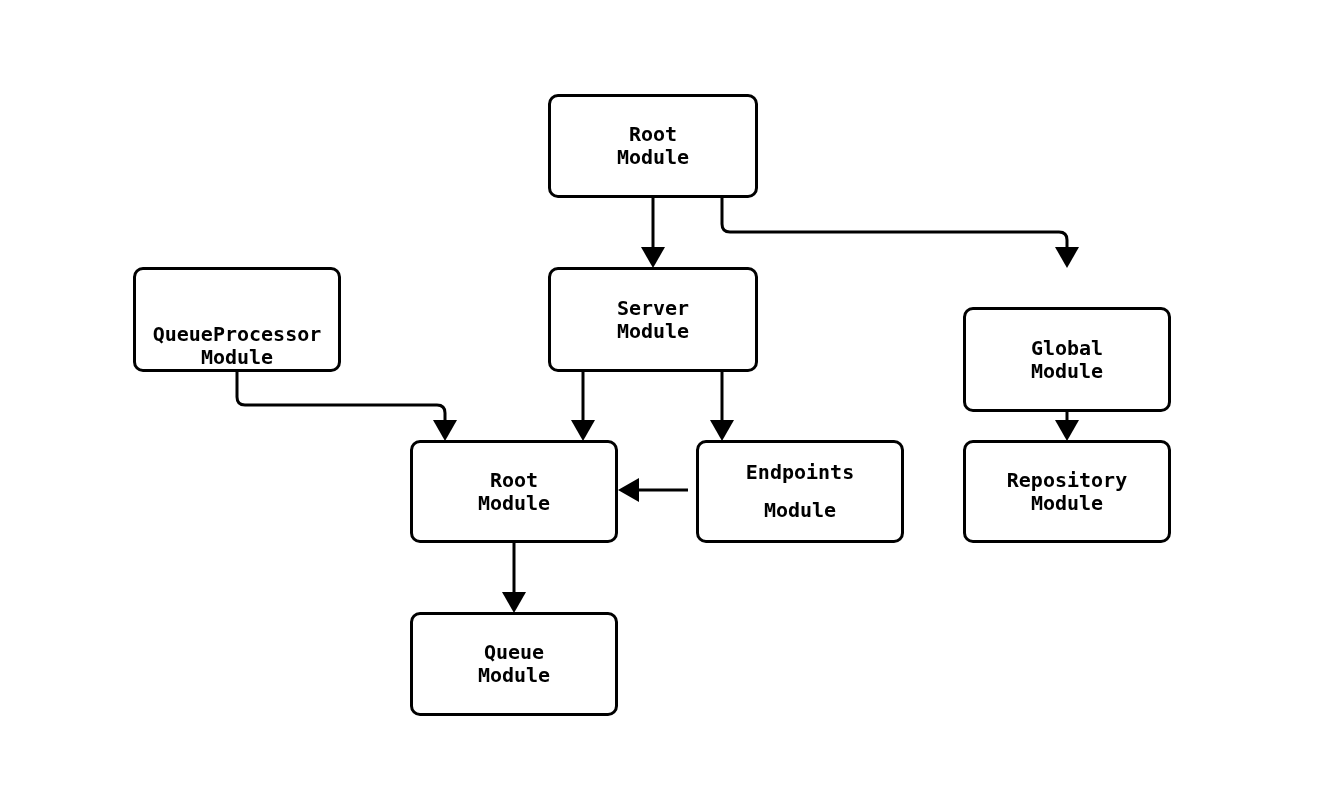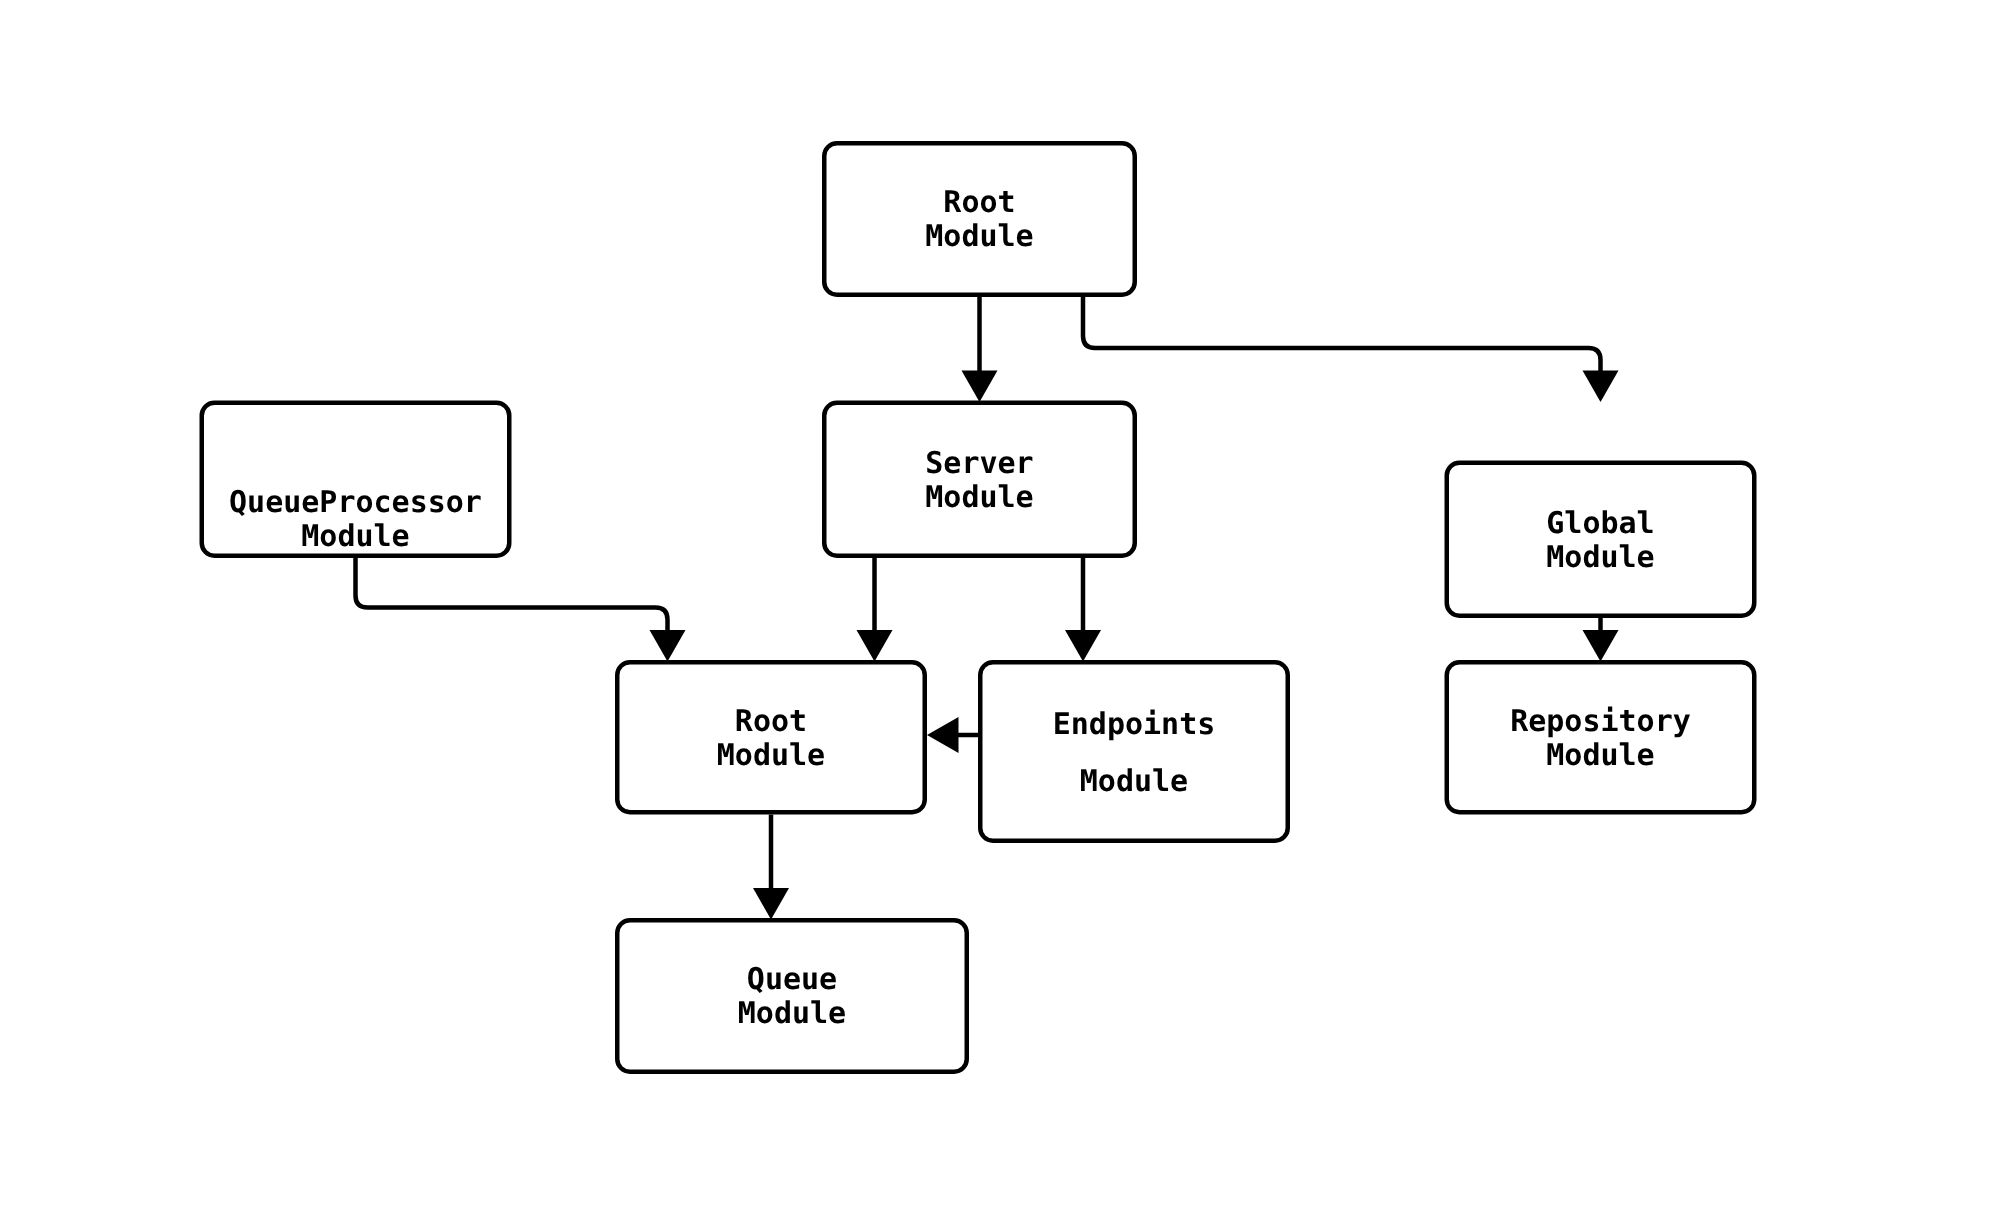--- a/index.html
+++ b/index.html
@@ -102,28 +102,28 @@
   <div class="node" style="left:963px; top:267px; width:208px; height:105px;margin-top:40px;">
     <span class="l">Global</span>
     <span class="l">Module</span>
   </div>
 
   <div class="node" style="left:410px; top:440px; width:208px; height:103px;">
     <span class="l">Root</span>
     <span class="l">Module</span>
   </div>
 
-  <div class="node" style="left:652px; top:440px; width:208px; height:122px;gap:15px;">
+  <div class="node" style="left:696px; top:440px; width:208px; height:103px;gap:15px;">
     <span class="l">Endpoints</span>
     <span class="l">Module</span>
   </div>
 
   <div class="node" style="left:963px; top:440px; width:208px; height:103px;">
     <span class="l">Repository</span>
     <span class="l">Module</span>
   </div>
 
-  <div class="node" style="left:410px; top:612px; width:236px; height:104px;">
+  <div class="node" style="left:410px; top:612px; width:208px; height:104px;">
     <span class="l">Queue</span>
     <span class="l">Module</span>
   </div>
 
 </div>
 
 </body></html>

